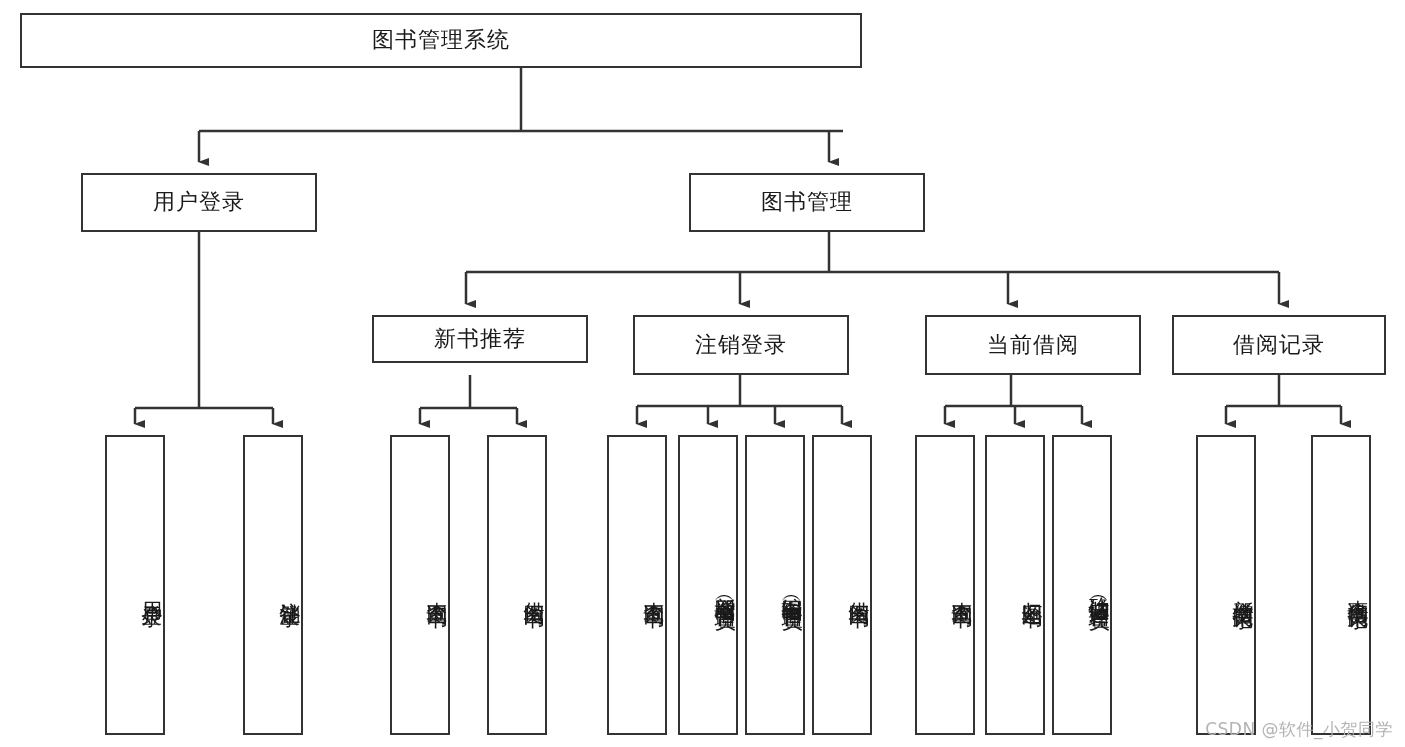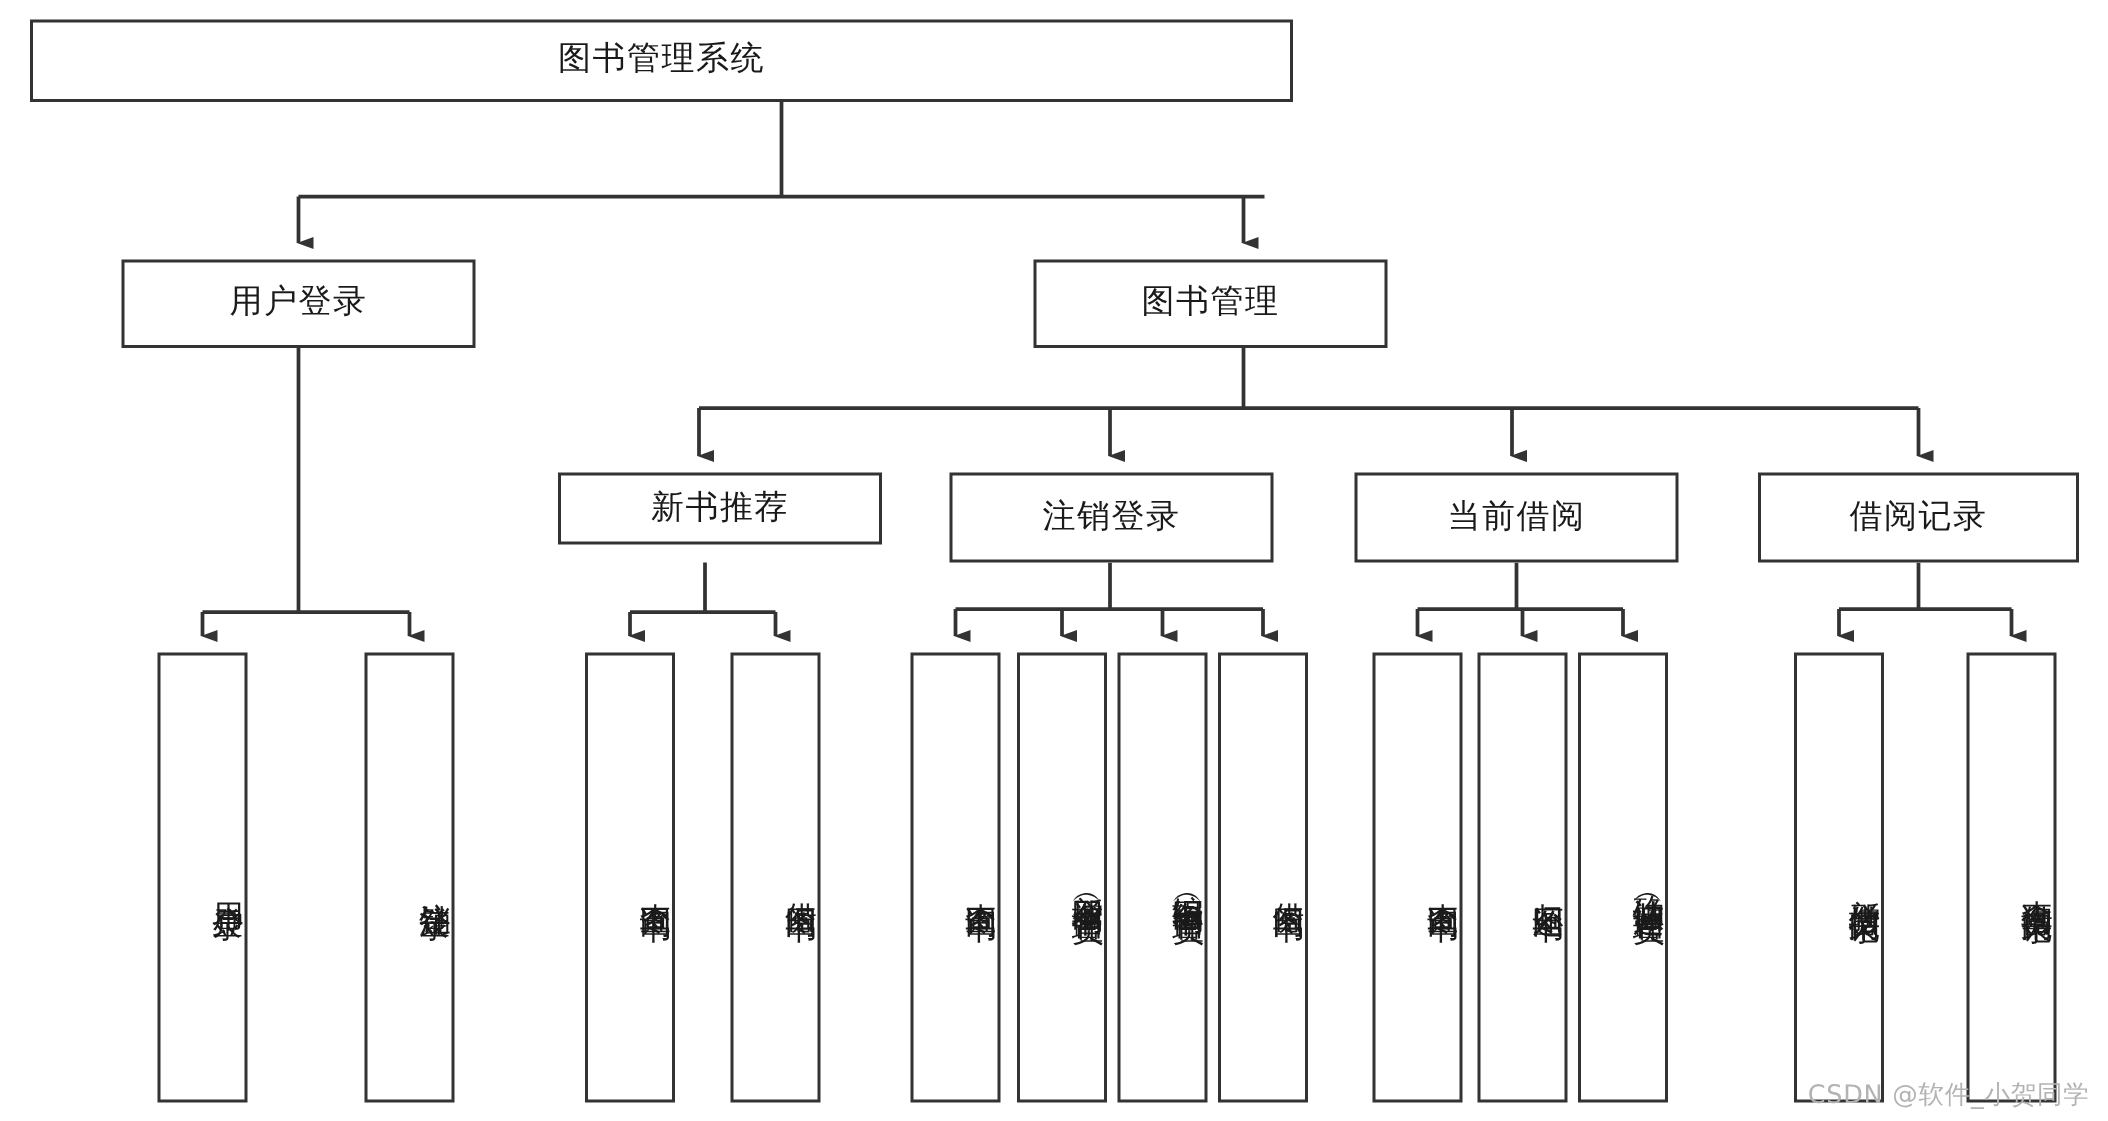--- a/index.html
+++ b/index.html
@@ -139,21 +139,21 @@
   <div class="node horizontal" style="left:689px;top:173px;width:236px;height:59px;">
     <span class="label">图书管理</span>
   </div>
 
   <div class="node horizontal" style="left:372px;top:315px;width:216px;height:48px;">
     <span class="label">新书推荐</span>
   </div>
   <div class="node horizontal" style="left:633px;top:315px;width:216px;height:60px;">
     <span class="label">注销登录</span>
   </div>
-  <div class="node horizontal" style="left:903px;top:315px;width:216px;height:60px;text-align:center;">
+  <div class="node horizontal" style="left:925px;top:315px;width:216px;height:60px;text-align:center;">
     <span class="label">当前借阅</span>
   </div>
   <div class="node horizontal" style="left:1172px;top:315px;width:214px;height:60px;">
     <span class="label">借阅记录</span>
   </div>
 
   <div class="node vertical" style="left:105px;top:435px;width:60px;height:300px;">
     <span class="label">用户登录</span>
   </div>
   <div class="node vertical" style="left:243px;top:435px;width:60px;height:300px;">

